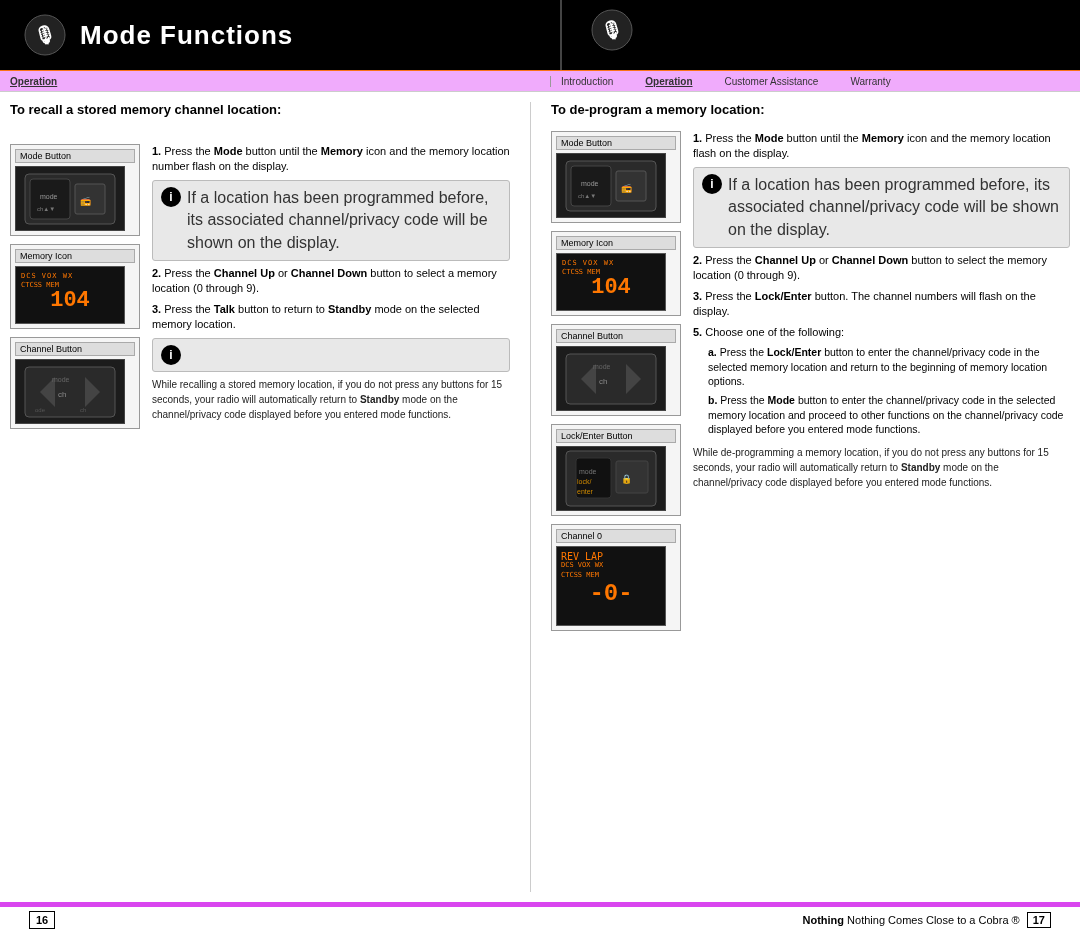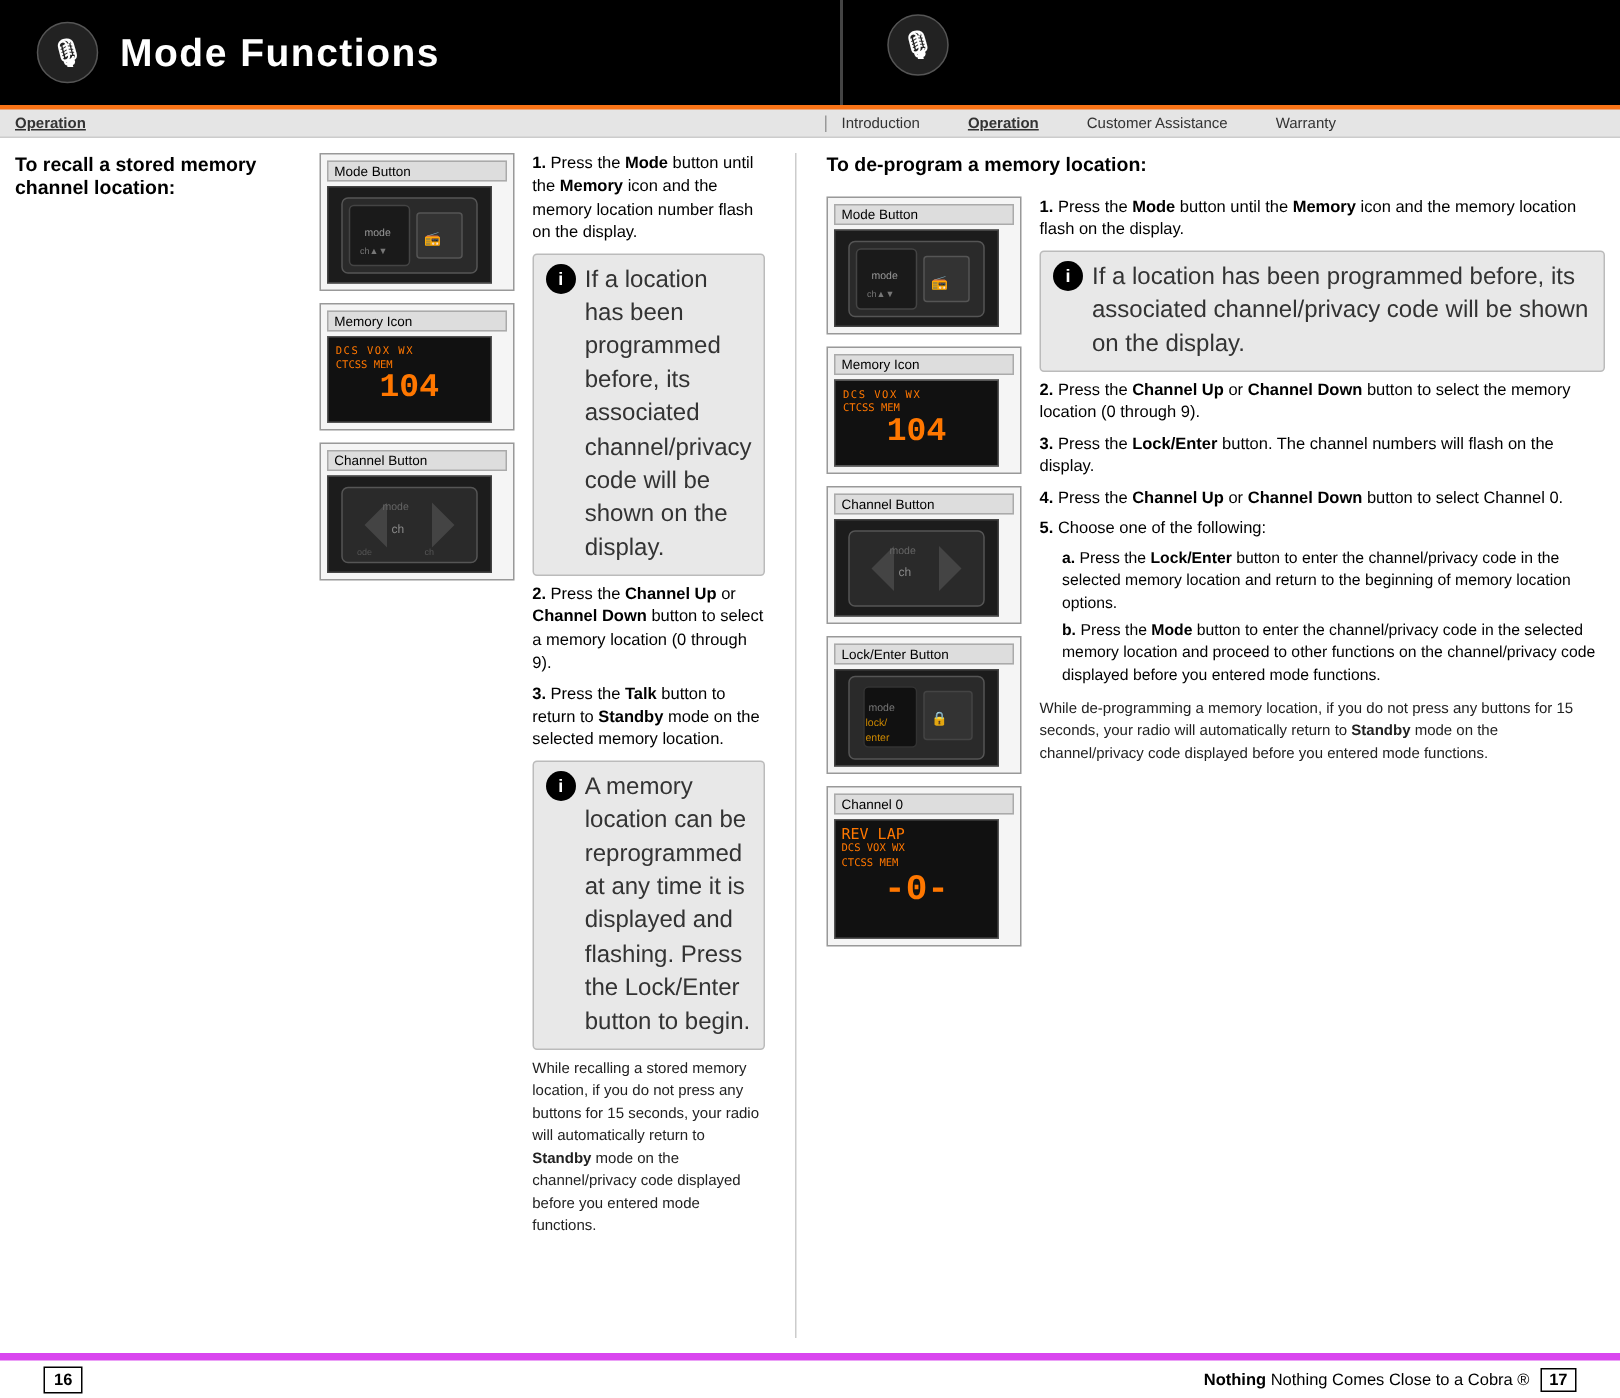--- a/index.html
+++ b/index.html
@@ -51,22 +51,22 @@
       position: absolute;
       left: 560px;
       top: 0;
       width: 2px;
       height: 70px;
       background: #444;
     }
 
     
     .nav-bar {
-      background: #e5e5e5;
-      border-top: 3px solid #f97316;
+      background: #f0abfc;
+      border-top: 1px solid #f97316;
       border-bottom: 1px solid #ccc;
       height: 22px;
       display: flex;
       align-items: center;
       padding: 0 10px;
     }
     .nav-bar-left {
       display: flex;
       gap: 20px;
       width: 540px;
@@ -91,20 +91,21 @@
       display: flex;
       flex: 1;
       padding: 10px;
       gap: 15px;
     }
 
     
     .left-col {
       width: 500px;
       display: flex;
+      flex-direction: column;
       gap: 21px;
     }
 
     
     .right-col {
       flex: 1;
       display: flex;
       flex-direction: column;
       gap: 8px;
     }
@@ -415,21 +416,20 @@
             <span> Press the <strong>Channel Up</strong> or <strong>Channel Down</strong> button to select a memory location (0 through 9).</span>
           </div>
 
           <div class="step">
             <span class="step-num">3.</span>
             <span> Press the <strong>Talk</strong> button to return to <strong>Standby</strong> mode on the selected memory location.</span>
           </div>
 
           <div class="info-box">
             <div class="info-icon">i</div>
-            <span class="info-text">A memory location can be reprogrammed at any time it is displayed and flashing. Press the Lock/Enter button to begin.</span>
           </div>
 
           <p class="note-para">
             While recalling a stored memory location, if you do not press any buttons for 15 seconds, your radio will automatically return to <strong>Standby</strong> mode on the channel/privacy code displayed before you entered mode functions.
           </p>
         </div>
       </div>
     </div>
 
     <div class="col-divider"></div>
@@ -519,24 +519,20 @@
           <div class="step">
             <span class="step-num">2.</span>
             <span> Press the <strong>Channel Up</strong> or <strong>Channel Down</strong> button to select the memory location (0 through 9).</span>
           </div>
 
           <div class="step">
             <span class="step-num">3.</span>
             <span> Press the <strong>Lock/Enter</strong> button. The channel numbers will flash on the display.</span>
           </div>
 
-          <div class="step">
-            <span class="step-num">4.</span>
-            <span> Press the <strong>Channel Up</strong> or <strong>Channel Down</strong> button to select Channel 0.</span>
-          </div>
 
           <div class="step">
             <span class="step-num">5.</span>
             <span> Choose one of the following:</span>
           </div>
 
           <div class="sub-step">
             <span style="font-weight:bold;">a.</span>
             <span> Press the <strong>Lock/Enter</strong> button to enter the channel/privacy code in the selected memory location and return to the beginning of memory location options.</span>
           </div>

